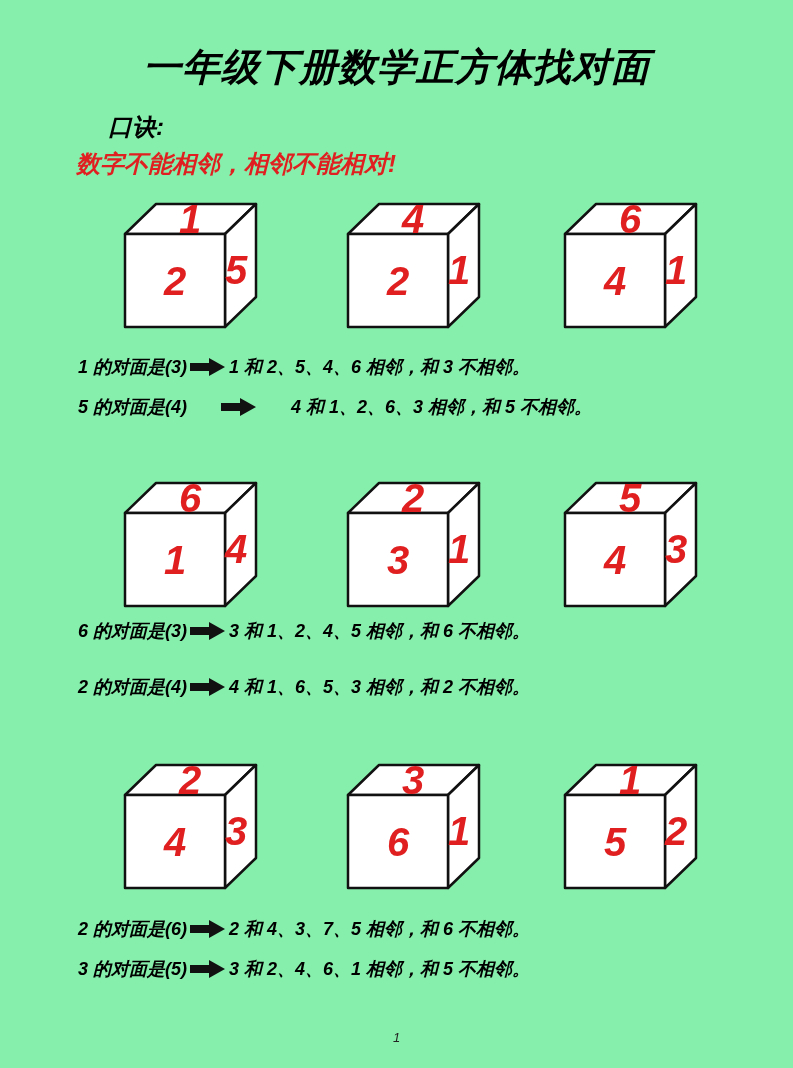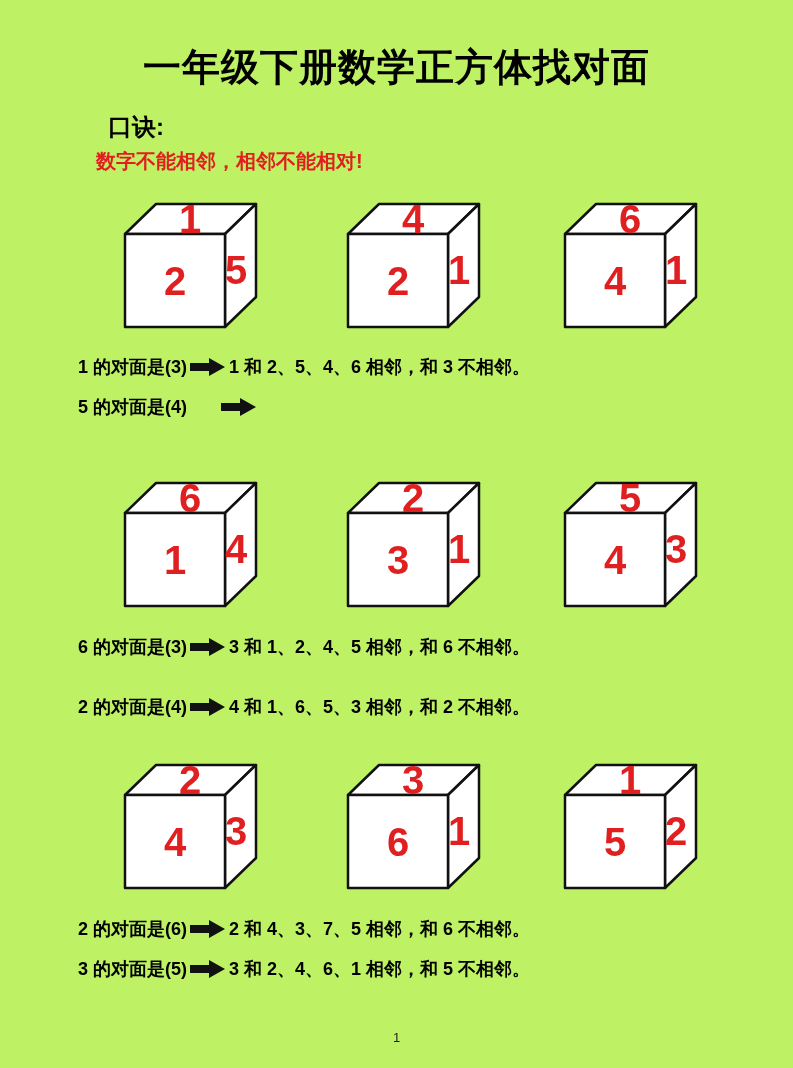--- a/index.html
+++ b/index.html
@@ -1,33 +1,33 @@
 <!DOCTYPE html>
 <html style="--red: #e02020; --ink: #111111;"><head>
 <meta charset="utf-8">
 <style>
   :root { --red:#e02020; --ink:#111111; }
   html,body { margin:0; padding:0; background:#ffffff; }
   .page {
-    position:relative; width:793px; height:1068px; background:#bef264;
+    position:relative; width:793px; height:1068px; background:#86efac;
     font-family:"Liberation Sans","DejaVu Sans",sans-serif; color:#000;
-    overflow:hidden; margin:0 auto;
+    overflow:hidden; margin:0 auto;font-style:italic;
   }
   .title {
     position:absolute; top:42px; left:0; width:100%;
     text-align:center; font-size:38px; font-weight:700; letter-spacing:1px;
     color:#000;
   }
   .koujue {
     position:absolute; top:111px; left:80px;
     font-size:24px; font-weight:700; color:#000;margin-left:28px;
   }
   .mnemonic {
-    position:absolute; top:148px; left:96px;
-    font-size:20px; font-weight:700; color:var(--red);
+    position:absolute; top:148px; left:76px;
+    font-size:24px; font-weight:700; color:var(--red);
   }
   .cube { position:absolute; width:148px; height:140px; }
   .cube svg { display:block; }
   .cube .face { fill:#ffffff; stroke:var(--ink); stroke-width:2.5; stroke-linejoin:round; }
   .cube .cube-num {
     font-family:"Liberation Sans","DejaVu Sans",sans-serif;
     font-size:40px; font-weight:700; fill:var(--red);
   }
   .expl-line {
     position:absolute; left:78px; height:30px;
@@ -89,20 +89,21 @@
     </span>
     <span class="rst">1 和 2、5、4、6 相邻，和 3 不相邻。</span>
   </div>
       <div class="expl-line" style="top: 392px; gap: 31px;">
     <span class="pfx">5 的对面是(4)</span>
     <span class="arrow">
       <svg width="36" height="20" viewBox="0 0 36 20">
         <polygon points="0,6 19,6 19,1 35,10 19,19 19,14 0,14"></polygon>
       </svg>
     </span>
+    <span class="rst">4 和 1、2、6、3 相邻，和 5 不相邻。</span>
   </div>
       <div class="cube" style="left: 118px; top: 476px;">
     <svg width="148" height="140" viewBox="0 0 148 140">
       <polygon class="face" points="7,37 38,7 138,7 107,37"></polygon>
       <polygon class="face" points="107,37 138,7 138,100 107,130"></polygon>
       <rect class="face" x="7" y="37" width="100" height="93"></rect>
       <text class="cube-num n-top" text-anchor="middle" x="72" y="36">6</text>
       <text class="cube-num n-front" text-anchor="middle" x="57" y="98">1</text>
       <text class="cube-num n-right" text-anchor="middle" x="118" y="87">4</text>
     </svg>
@@ -120,30 +121,30 @@
       <div class="cube" style="left: 558px; top: 476px;">
     <svg width="148" height="140" viewBox="0 0 148 140">
       <polygon class="face" points="7,37 38,7 138,7 107,37"></polygon>
       <polygon class="face" points="107,37 138,7 138,100 107,130"></polygon>
       <rect class="face" x="7" y="37" width="100" height="93"></rect>
       <text class="cube-num n-top" text-anchor="middle" x="72" y="36">5</text>
       <text class="cube-num n-front" text-anchor="middle" x="57" y="98">4</text>
       <text class="cube-num n-right" text-anchor="middle" x="118" y="87">3</text>
     </svg>
   </div>
-      <div class="expl-line" style="top: 632px;">
+      <div class="expl-line" style="top: 616px;">
     <span class="pfx">6 的对面是(3)</span>
     <span class="arrow">
       <svg width="36" height="20" viewBox="0 0 36 20">
         <polygon points="0,6 19,6 19,1 35,10 19,19 19,14 0,14"></polygon>
       </svg>
     </span>
     <span class="rst">3 和 1、2、4、5 相邻，和 6 不相邻。</span>
   </div>
-      <div class="expl-line" style="top: 692px; text-align: right;">
+      <div class="expl-line" style="top: 672px; text-align: right;">
     <span class="pfx">2 的对面是(4)</span>
     <span class="arrow">
       <svg width="36" height="20" viewBox="0 0 36 20">
         <polygon points="0,6 19,6 19,1 35,10 19,19 19,14 0,14"></polygon>
       </svg>
     </span>
     <span class="rst">4 和 1、6、5、3 相邻，和 2 不相邻。</span>
   </div>
       <div class="cube" style="left: 118px; top: 758px;">
     <svg width="148" height="140" viewBox="0 0 148 140">

